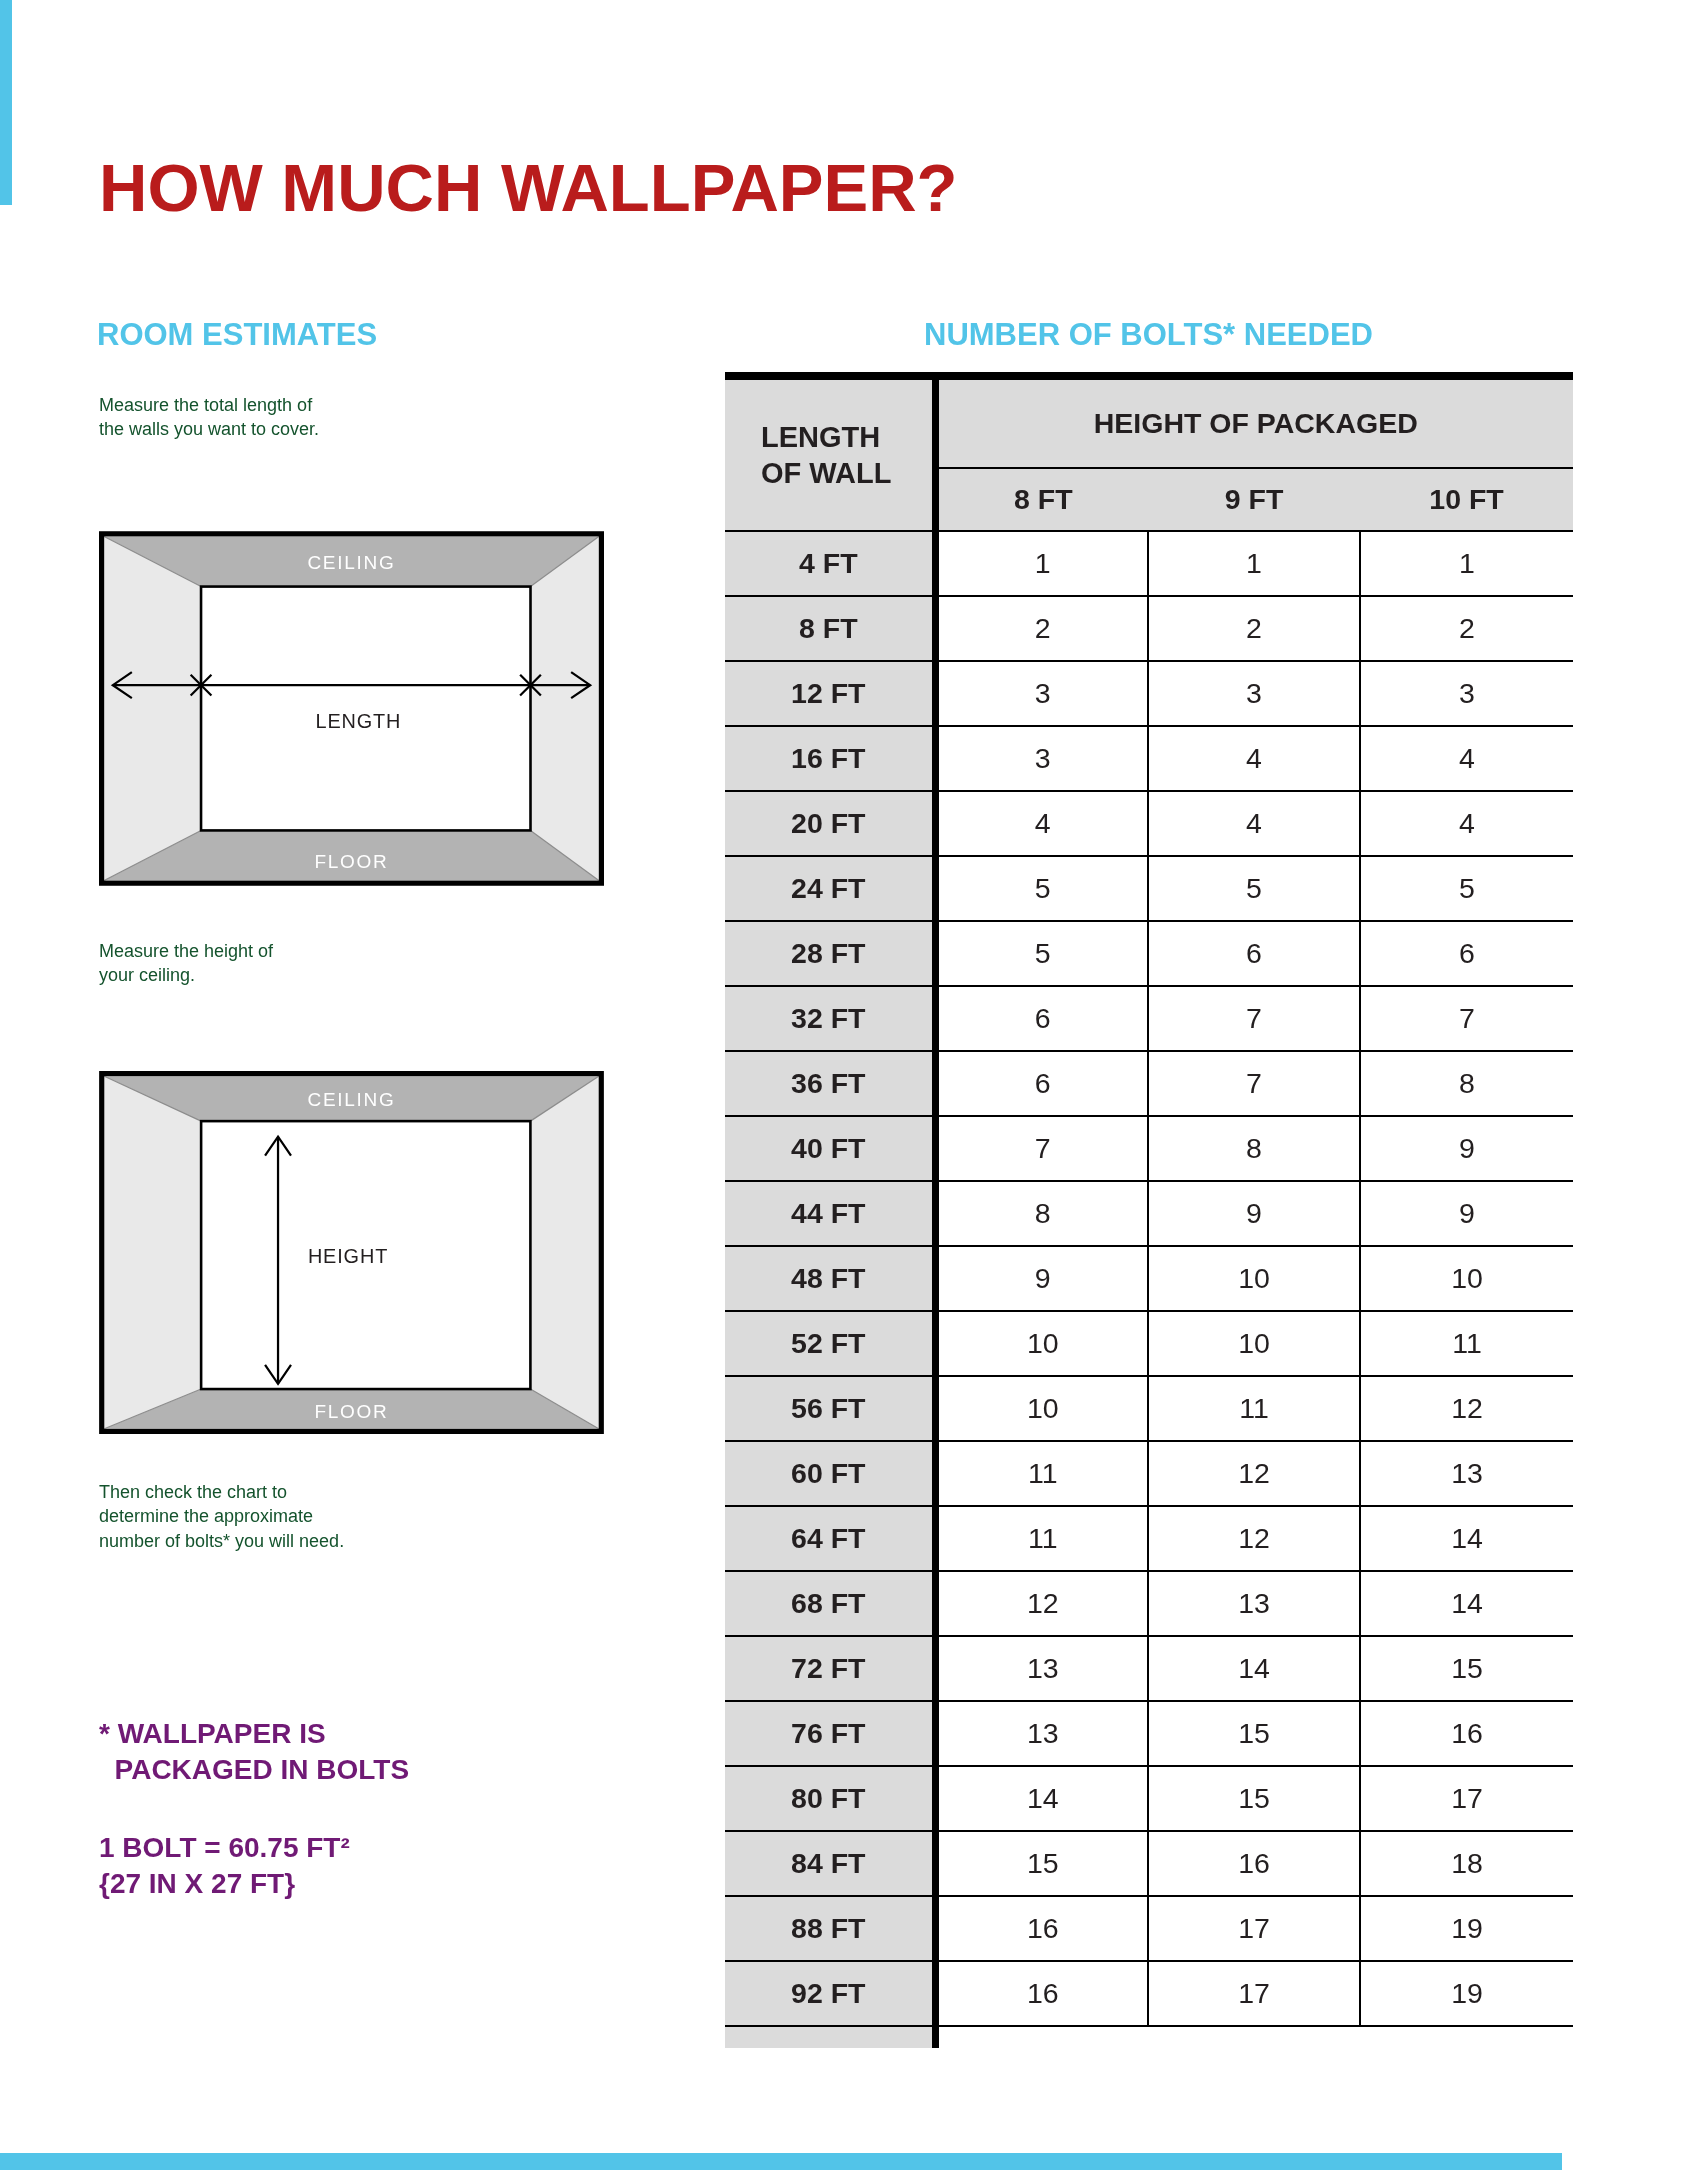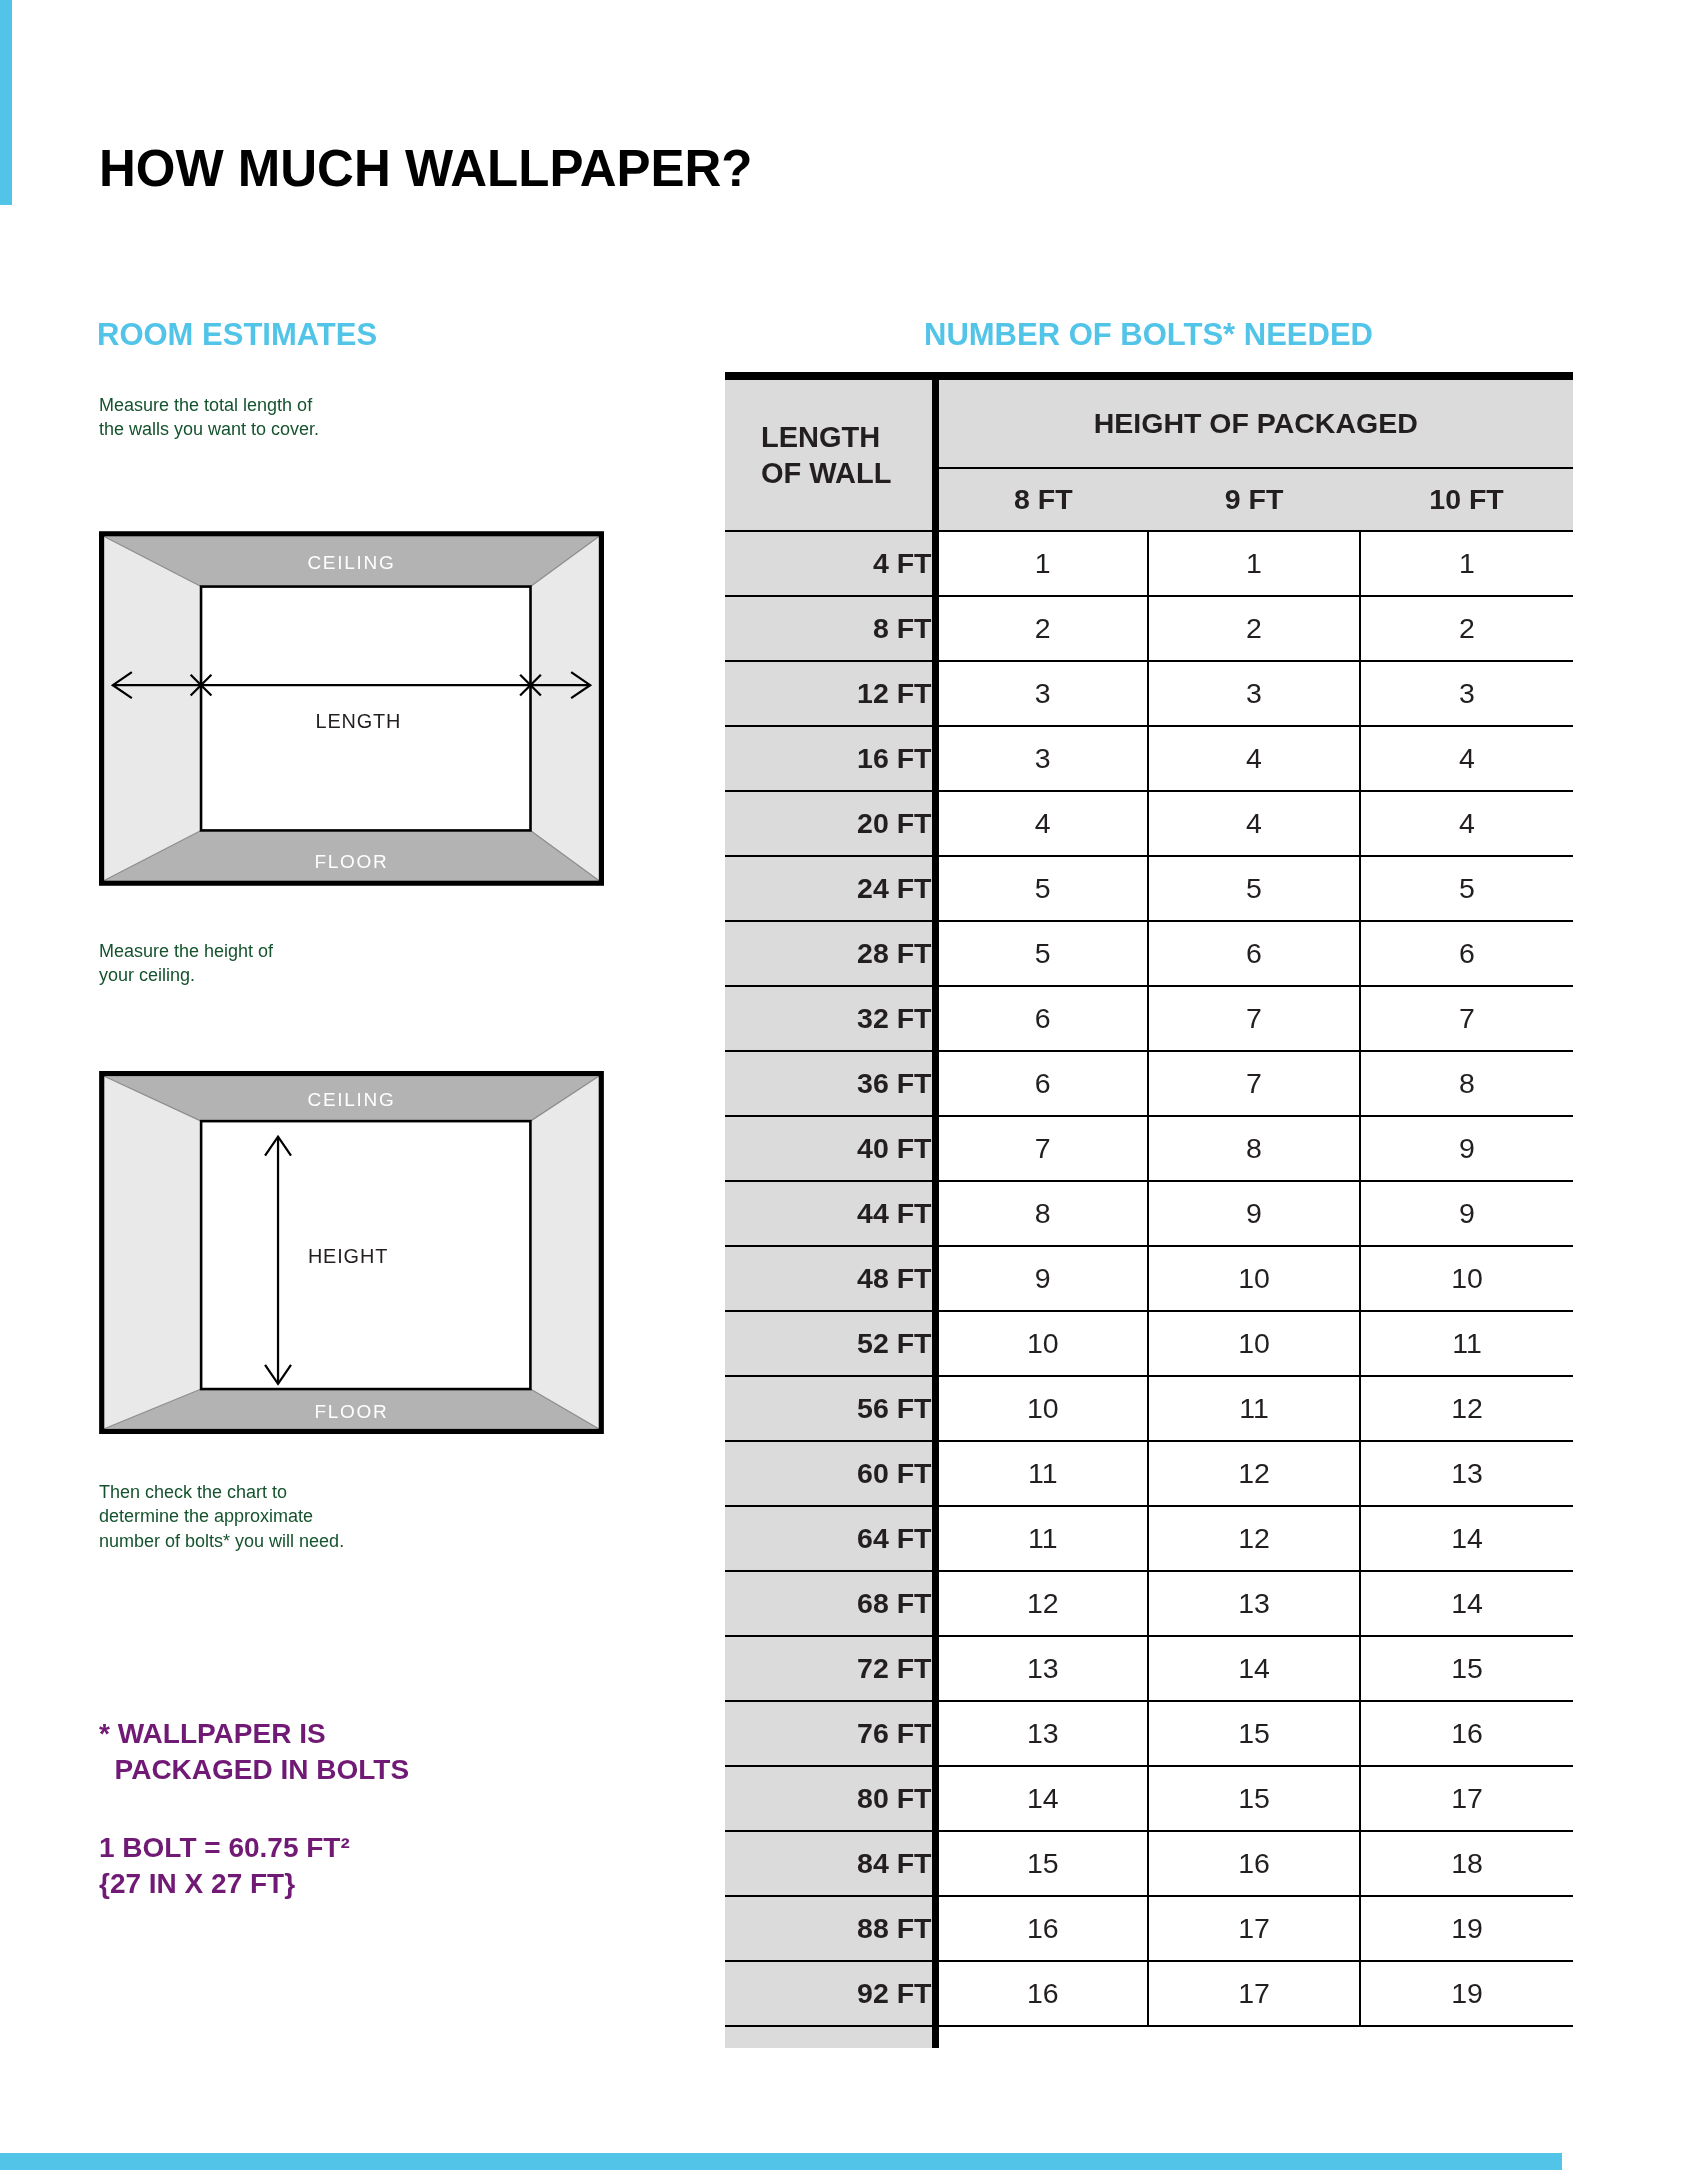--- a/index.html
+++ b/index.html
@@ -5,21 +5,21 @@
   html,body { margin:0; padding:0; background:#ffffff; }
   .page {
     position:relative; width:1683px; height:2177px; background:#ffffff;
     font-family:"Liberation Sans", sans-serif; color:#231F20; overflow:hidden;
   }
   .accent-strip { position:absolute; left:0; top:0; width:12px; height:205px; background:#52C4E8; }
   .bottom-bar  { position:absolute; left:0; top:2153px; width:1562px; height:17.3px; background:#52C4E8; }
 
   .page-title {
     position:absolute; left:99px; top:109px;
-    font-size:51px; font-weight:bold; color:#000000; line-height:1;
+    font-size:67px; font-weight:bold; color:#b91c1c; line-height:1;
   }
   .section-heading {
     position:absolute; top:319px; font-size:31px; font-weight:bold; color:#52C4E8; line-height:1;
   }
   .left-heading { left:97px; }
   .table-heading { left:725px; width:847px; text-align:center; }
 
   .para {
     position:absolute; left:99px; font-size:18px; line-height:1.35; color:#14532d;
     white-space:pre-line;
@@ -42,21 +42,21 @@
 
   .table-wrap { position:absolute; left:725px; top:372px; width:847px; }
   table.bolt-table {
     border-collapse:collapse; table-layout:fixed; width:847px;
     border-top:8.6px solid #000; font-size:28.5px; color:#231F20;
   }
   .bolt-table th, .bolt-table td {
     text-align:center; vertical-align:middle; padding:0;
     border-bottom:2.6px solid #000;
   }
-  .bolt-table .col1 { background:#DBDBDB; border-right:7px solid #000; font-weight:bold;text-align:right; }
+  .bolt-table .col1 { background:#DBDBDB; border-right:7px solid #000; font-weight:bold; }
   .bolt-table thead th { background:#DBDBDB; font-weight:bold; }
   .bolt-table th.corner {
     text-align:left; padding-left:36px; white-space:pre-line; line-height:1.25; font-size:29px;
   }
   .bolt-table th.group-header { height:87px; }
   .bolt-table tr.subhead th { height:61px; }
   .bolt-table tbody th, .bolt-table tbody td { height:63px; }
   .bolt-table tbody td + td { border-left:2.6px solid #000; }
   .bolt-table tfoot th, .bolt-table tfoot td { border-bottom:none; height:21px; }
   .bolt-table tfoot td { background:#ffffff; }

